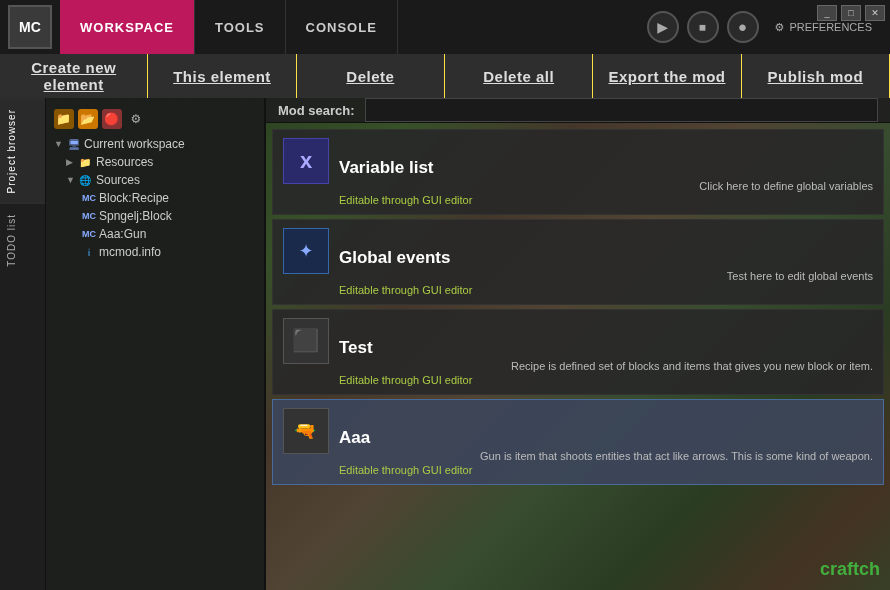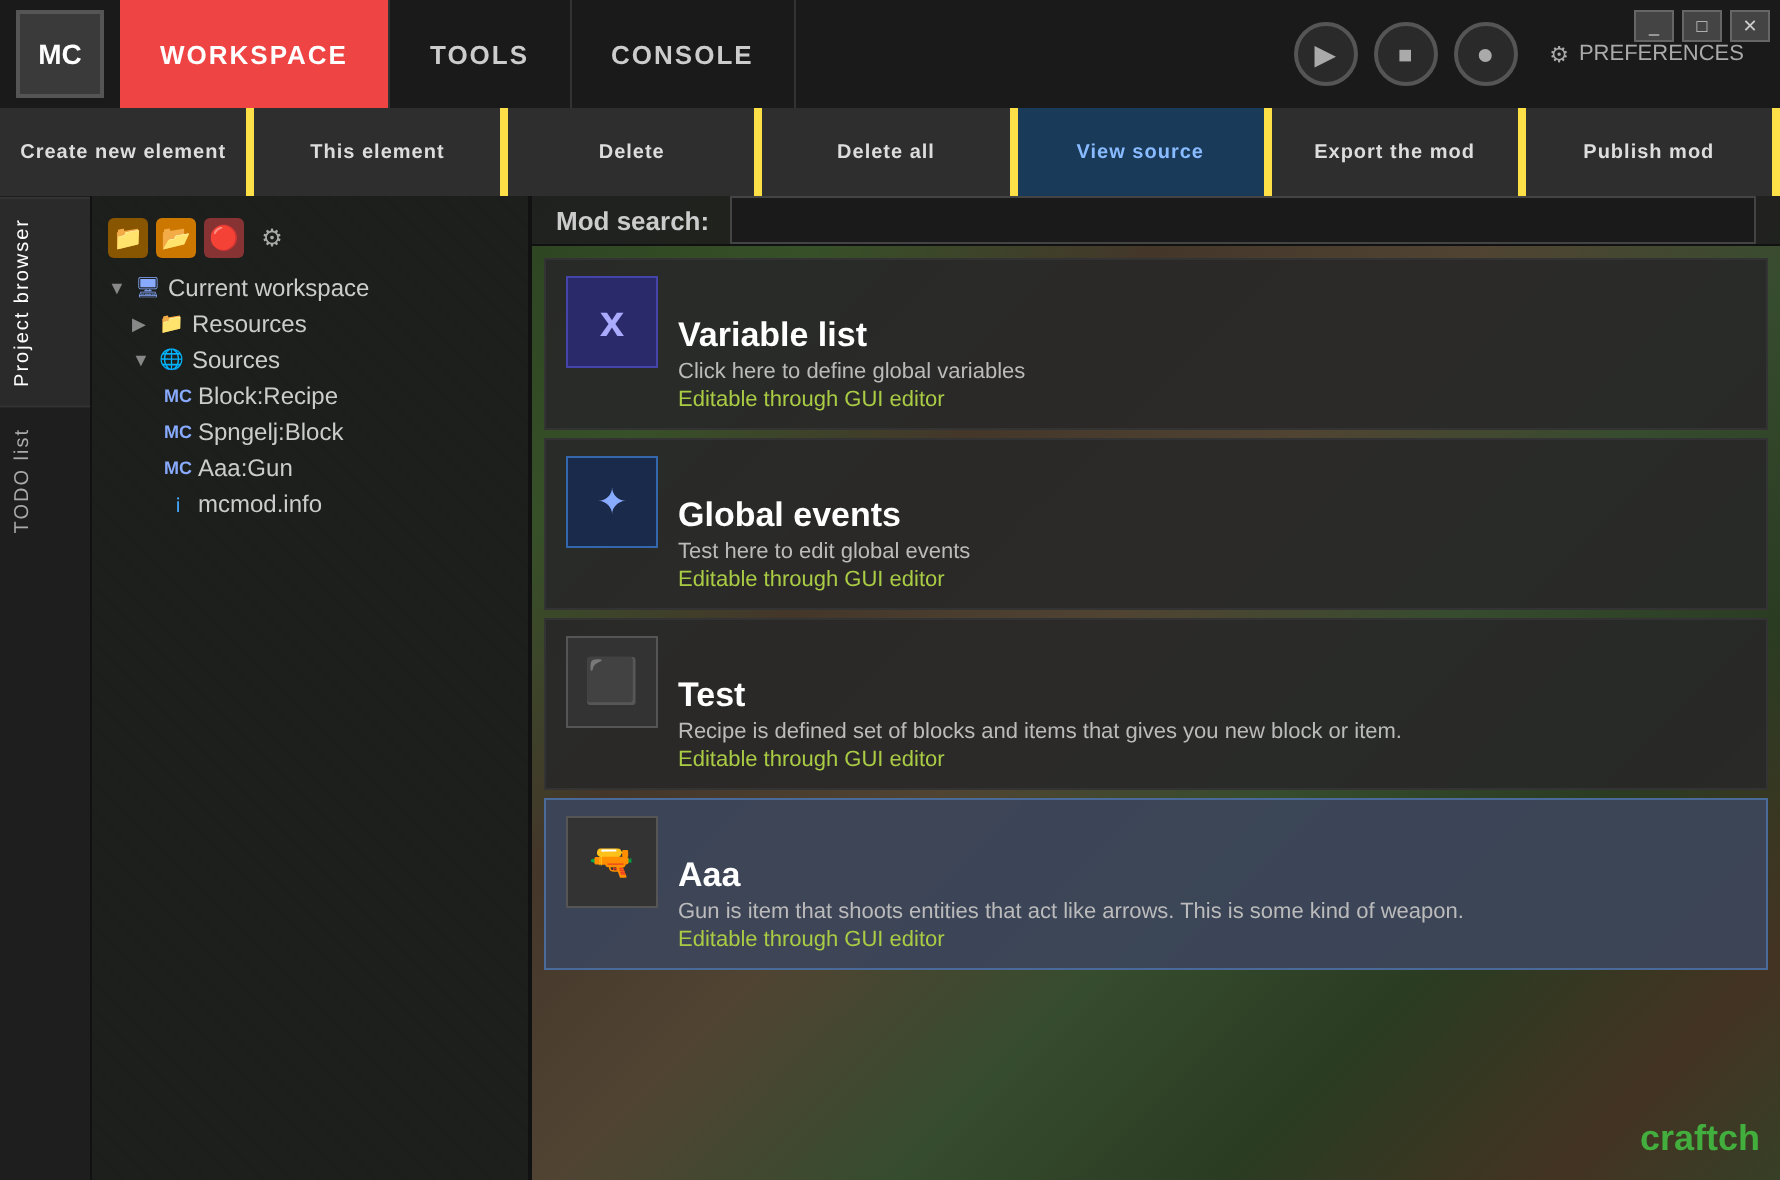--- a/index.html
+++ b/index.html
@@ -41,21 +41,21 @@
       align-items: center;
       cursor: pointer;
       color: #ccc;
       font-size: 13px;
       font-weight: bold;
       letter-spacing: 1px;
       border-right: 1px solid #333;
     }
 
     .nav-tab.active {
-      background: #ef4444;
+      background: #be185d;
       color: #fff;
     }
 
     .title-controls {
       margin-left: auto;
       display: flex;
       align-items: center;
       gap: 8px;
       padding-right: 10px;
     }
@@ -110,27 +110,28 @@
       height: 44px;
       background: #252525;
       display: flex;
       border-bottom: 2px solid #111;
     }
 
     .toolbar-btn {
       flex: 1;
       height: 44px;
       border: none;
-      border-right: 4px solid #fde047;
+      border-right: 1px solid #fde047;
       background: #2e2e2e;
       color: #ddd;
-      font-size: 10px;
+      font-size: 15px;
       cursor: pointer;
       font-weight: bold;
       letter-spacing: 0.5px;
+      text-decoration: underline;
     }
     .toolbar-btn.highlighted { background: #1a3a5a; color: #88bbff; }
 
     
     #main {
       display: flex;
       height: calc(590px - 54px - 44px);
     }
 
     
@@ -316,20 +317,21 @@
     .card-title {
       font-size: 17px;
       font-weight: bold;
       color: #fff;
     }
 
     .card-desc {
       font-size: 11px;
       color: #bbb;
       margin-top: 2px;
+      text-align: right;
     }
 
     .card-edit {
       font-size: 11px;
       color: #aacc44;
       margin-top: 2px;
     }
 
     
     .watermark {
@@ -369,21 +371,20 @@
     <div class="win-ctrl">□</div>
     <div class="win-ctrl">✕</div>
   </div>
 </div>
 
 <div id="toolbar">
   <button class="toolbar-btn">Create new element</button>
   <button class="toolbar-btn">This element</button>
   <button class="toolbar-btn">Delete</button>
   <button class="toolbar-btn">Delete all</button>
-  <button class="toolbar-btn highlighted">View source</button>
   <button class="toolbar-btn">Export the mod</button>
   <button class="toolbar-btn">Publish mod</button>
 </div>
 
 <div id="main">
 
   <div id="sidebar">
     <div class="side-tab active">Project browser</div>
     <div class="side-tab">TODO list</div>
   </div>

